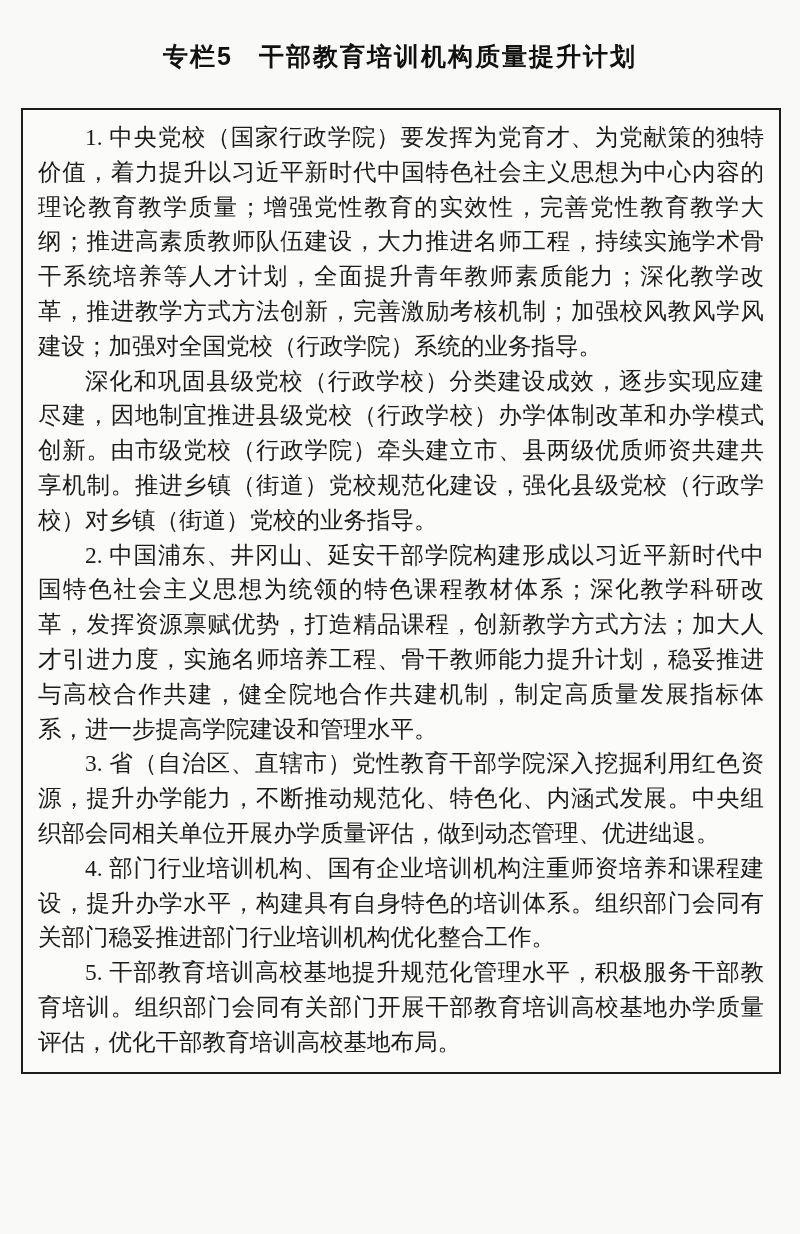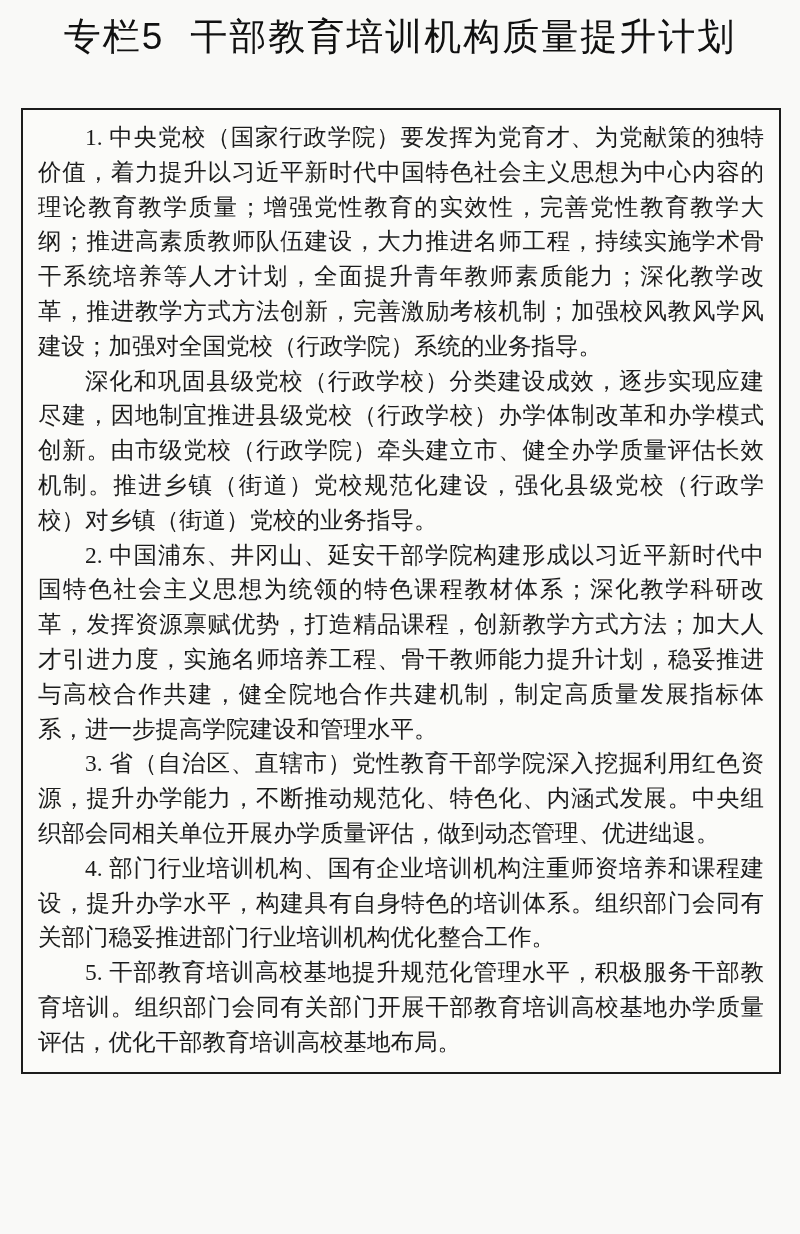--- a/index.html
+++ b/index.html
@@ -14,25 +14,25 @@
     color: #1a1a1a;
     overflow: hidden;
   }
   .page {
     width: 800px;
     height: 1234px;
     position: relative;
   }
   .doc-title {
     margin: 0;
-    padding-top: 18px;
+    padding-top: 37px;
     text-align: center;
     font-family: "Liberation Sans", sans-serif;
-    font-size: 37px;
-    font-weight: normal;
+    font-size: 25px;
+    font-weight: bold;
     color: #111;
     letter-spacing: 2px;
     line-height: 38px;
   }
   .doc-title .title-gap {
     display: inline-block;
     width: 26px;
   }
   .content-box {
     box-sizing: border-box;
@@ -58,21 +58,21 @@
 </head>
 <body>
 
 <div class="page">
 
   <h1 class="doc-title"><span>专栏5</span><span class="title-gap"></span><span>干部教育培训机构质量提升计划</span></h1>
 
   <div class="content-box">
     <div>
         <p class="para">1. 中央党校（国家行政学院）要发挥为党育才、为党献策的独特价值，着力提升以习近平新时代中国特色社会主义思想为中心内容的理论教育教学质量；增强党性教育的实效性，完善党性教育教学大纲；推进高素质教师队伍建设，大力推进名师工程，持续实施学术骨干系统培养等人才计划，全面提升青年教师素质能力；深化教学改革，推进教学方式方法创新，完善激励考核机制；加强校风教风学风建设；加强对全国党校（行政学院）系统的业务指导。</p>
-        <p class="para">深化和巩固县级党校（行政学校）分类建设成效，逐步实现应建尽建，因地制宜推进县级党校（行政学校）办学体制改革和办学模式创新。由市级党校（行政学院）牵头建立市、健全办学质量评估长效机制。推进乡镇（街道）党校规范化建设，强化县级党校（行政学校）对乡镇（街道）党校的业务指导。</p>
+        <p class="para">深化和巩固县级党校（行政学校）分类建设成效，逐步实现应建尽建，因地制宜推进县级党校（行政学校）办学体制改革和办学模式创新。由市级党校（行政学院）牵头建立市、县两级优质师资共建共享机制。推进乡镇（街道）党校规范化建设，强化县级党校（行政学校）对乡镇（街道）党校的业务指导。</p>
         <p class="para">2. 中国浦东、井冈山、延安干部学院构建形成以习近平新时代中国特色社会主义思想为统领的特色课程教材体系；深化教学科研改革，发挥资源禀赋优势，打造精品课程，创新教学方式方法；加大人才引进力度，实施名师培养工程、骨干教师能力提升计划，稳妥推进与高校合作共建，健全院地合作共建机制，制定高质量发展指标体系，进一步提高学院建设和管理水平。</p>
         <p class="para">3. 省（自治区、直辖市）党性教育干部学院深入挖掘利用红色资源，提升办学能力，不断推动规范化、特色化、内涵式发展。中央组织部会同相关单位开展办学质量评估，做到动态管理、优进绌退。</p>
         <p class="para">4. 部门行业培训机构、国有企业培训机构注重师资培养和课程建设，提升办学水平，构建具有自身特色的培训体系。组织部门会同有关部门稳妥推进部门行业培训机构优化整合工作。</p>
         <p class="para">5. 干部教育培训高校基地提升规范化管理水平，积极服务干部教育培训。组织部门会同有关部门开展干部教育培训高校基地办学质量评估，优化干部教育培训高校基地布局。</p>
       </div>
   </div>
 
 </div>
 
 </body></html>

